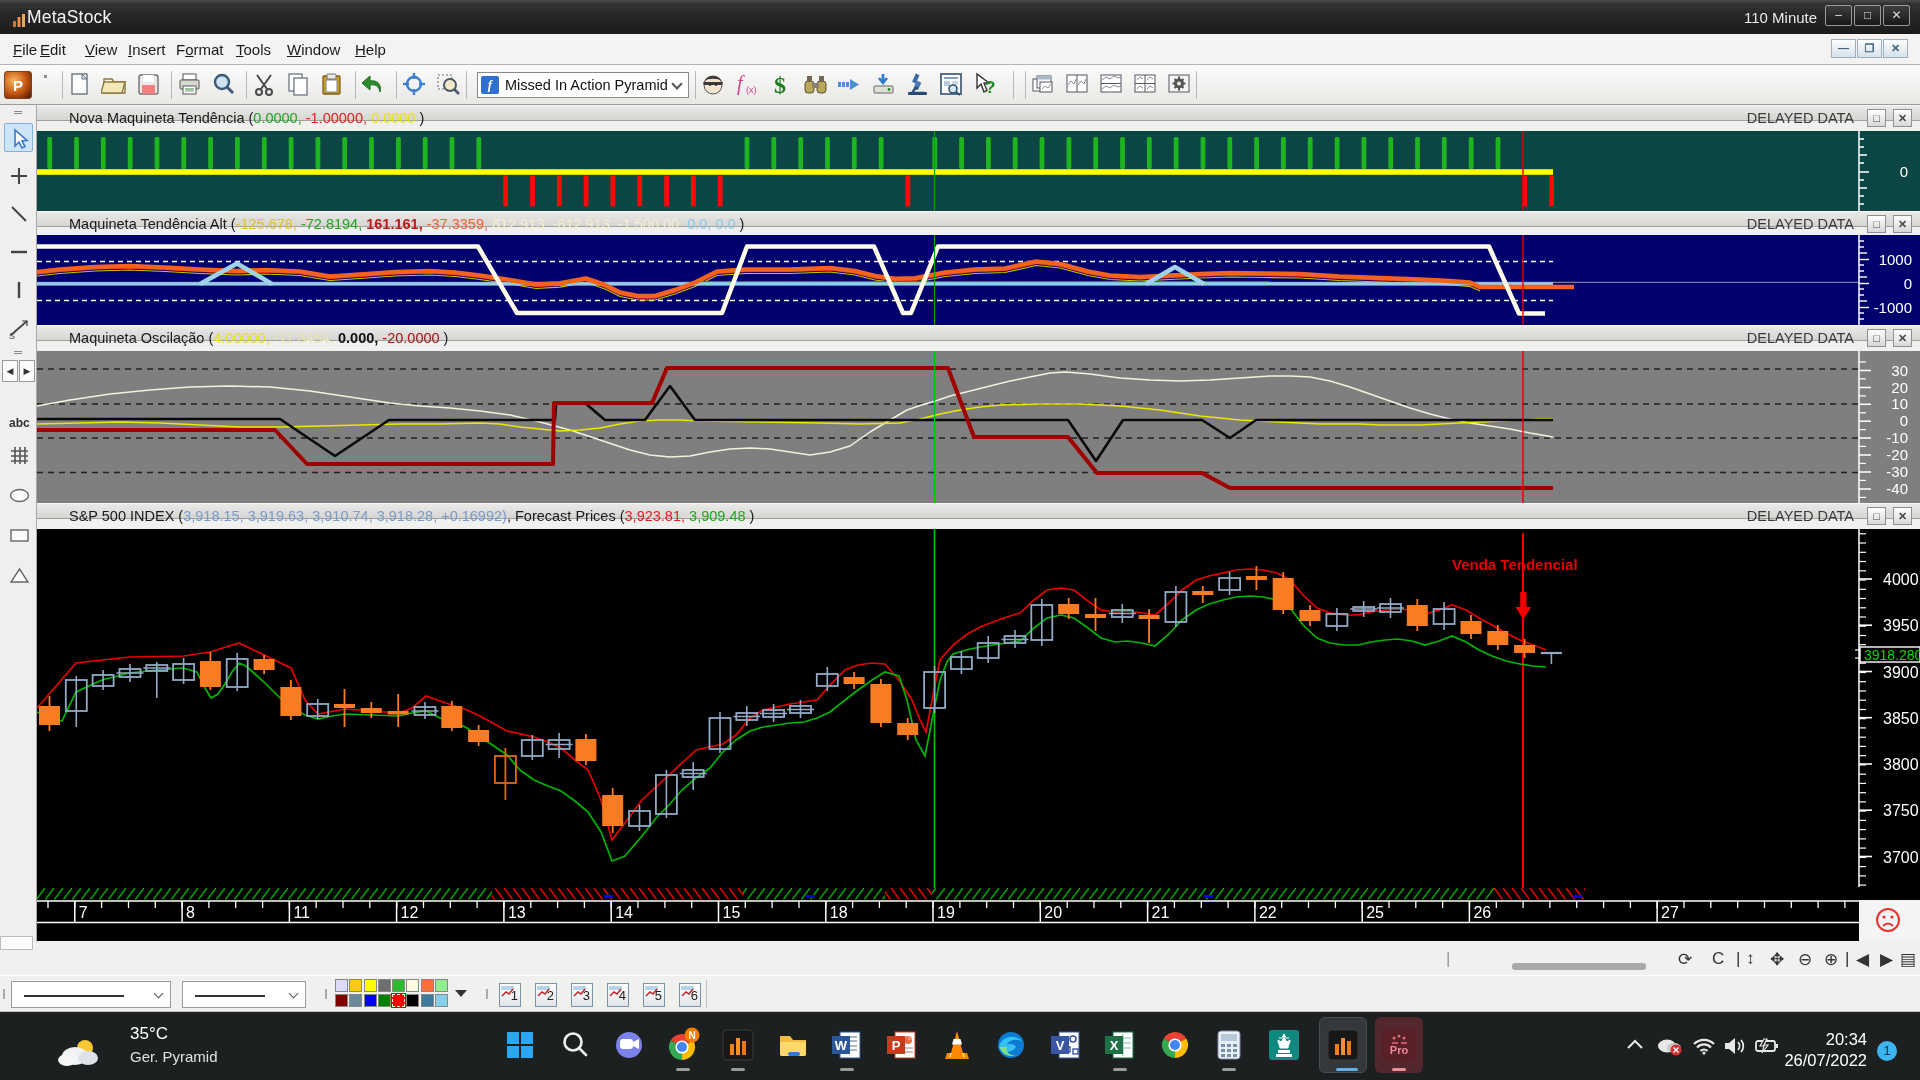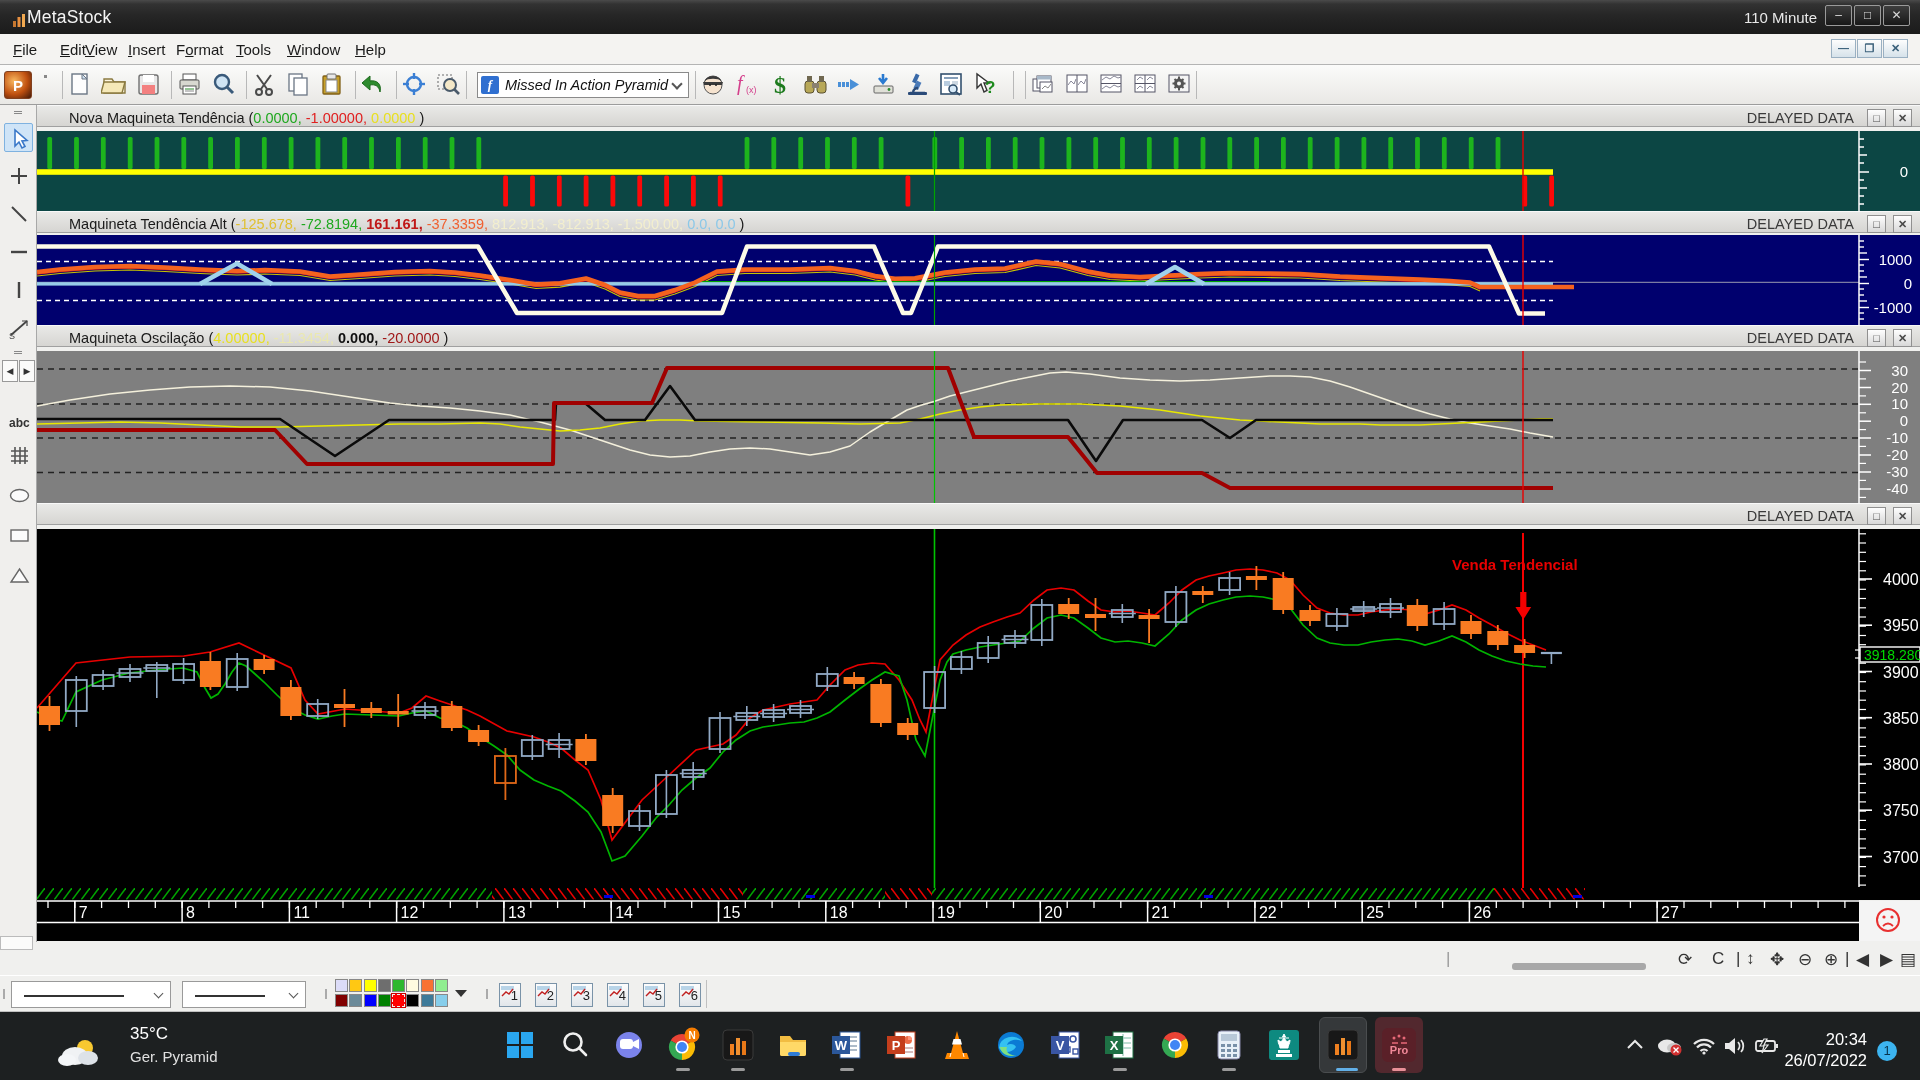--- a/index.html
+++ b/index.html
@@ -15,29 +15,29 @@
 #menu{position:absolute;left:0;top:34px;width:1920px;height:31px;background:#f4f3f1;border-bottom:1px solid #b4b4b4;font-size:15px;color:#1a1a1a;}
 #menu span{position:absolute;top:7px;}
 #menu u{text-decoration:underline;}
 .smbtn{position:absolute;top:5px;width:25px;height:19px;background:linear-gradient(#fdfdfd,#d6e2ea);border:1px solid #9ab0c2;color:#3a607a;font-size:11px;text-align:center;line-height:17px;font-weight:bold;}
 
 #tbar{position:absolute;left:0;top:65px;width:1920px;height:40px;background:linear-gradient(#fbfbfa,#e9e8e5);border-bottom:1px solid #9c9c9c;}
 .tsep{position:absolute;top:6px;width:1px;height:28px;background:#b8b8b8;}
 .ticon{position:absolute;top:6px;width:28px;height:28px;}
 #combo{position:absolute;left:477px;top:7px;width:212px;height:26px;background:#fff;border:1px solid #8a8a8a;font-size:14.5px;}
 #combo .fic{position:absolute;left:3px;top:3px;width:18px;height:18px;background:#2f6fd0;border-radius:2px;color:#fff;font-weight:bold;text-align:center;line-height:18px;font-size:13px;font-family:"Liberation Serif",serif;font-style:italic;}
-#combo .txt{position:absolute;left:27px;top:4px;color:#111;font-style:italic;}
+#combo .txt{position:absolute;left:27px;top:4px;color:#111;}
 #combo .arr{position:absolute;right:7px;top:7px;width:8px;height:8px;border-right:2px solid #555;border-bottom:2px solid #555;transform:rotate(45deg);}
 
 #side{position:absolute;left:0;top:105px;width:37px;height:837px;background:#f0efed;border-right:1px solid #a8a8a8;}
 .stool{position:absolute;left:4px;width:29px;height:29px;border:1px solid transparent;}
 .stool svg{position:absolute;left:2px;top:2px;}
 .stool.sel{background:#cfe4f7;border:1px solid #7fb2e0;border-radius:2px;}
 
-.phead{position:absolute;left:37px;width:1883px;height:22px;background:linear-gradient(#e9e9e7,#d6d5d2);border-top:1px solid #f8f8f8;border-bottom:1px solid #a0a0a0;font-size:14.5px;}
+.phead{position:absolute;left:37px;width:1883px;height:16px;background:linear-gradient(#e9e9e7,#d6d5d2);border-top:1px solid #f8f8f8;border-bottom:1px solid #a0a0a0;font-size:14.5px;}
 .phead .t{position:absolute;left:32px;top:4px;color:#1a1a1a;}
 .phead .dd{position:absolute;right:66px;top:4px;color:#3a3a3a;}
 .hbtn{position:absolute;top:3px;width:19px;height:18px;background:linear-gradient(#fefefe,#d8d8d8);border:1px solid #909090;text-align:center;line-height:16px;font-size:11px;color:#4a4a4a;font-weight:bold;}
 
 #status{position:absolute;left:0;top:942px;width:1920px;height:33px;background:#f0f0ee;}
 #status .scroll{position:absolute;left:1512px;top:21px;width:134px;height:7px;background:#a8a8a8;border-radius:3px;}
 .sic{position:absolute;top:7px;font-size:17px;color:#333;}
 
 #tbar2{position:absolute;left:0;top:975px;width:1920px;height:37px;background:#f0f0ee;border-top:1px solid #fff;border-bottom:1px solid #c0c0c0;}
 .combo2{position:absolute;top:5px;height:27px;background:#fff;border:1px solid #9a9a9a;}
@@ -63,21 +63,21 @@
         <rect x="10" y="2" width="3" height="13" fill="#f0a850"></rect>
       </svg>
       <div class="logo">MetaStock</div>
       <div class="tright">110 Minute</div>
       <div class="wbtn" style="left:1825px">–</div>
       <div class="wbtn" style="left:1854px">□</div>
       <div class="wbtn" style="left:1883px">✕</div>
     </div>
 <div id="menu">
       <span style="left:13px"><u>F</u>ile</span>
-      <span style="left:60px"><u>E</u>dit</span>
+      <span style="left:40px"><u>E</u>dit</span>
       <span style="left:85px"><u>V</u>iew</span>
       <span style="left:128px"><u>I</u>nsert</span>
       <span style="left:176px">F<u>o</u>rmat</span>
       <span style="left:236px"><u>T</u>ools</span>
       <span style="left:287px"><u>W</u>indow</span>
       <span style="left:355px"><u>H</u>elp</span>
       <div class="smbtn" style="right:64px">―</div>
       <div class="smbtn" style="right:38px">❐</div>
       <div class="smbtn" style="right:12px">✕</div>
     </div>
@@ -250,20 +250,21 @@
       <div class="hbtn" style="right:34px">□</div>
       <div class="hbtn" style="right:8px">✕</div>
     </div>
     <div class="phead" style="top:325px">
       <div class="t">Maquineta Oscilação (<span style="color:#e8e020">4.00000,</span> <span style="color:#eae8b0">-11.3454,</span> <span style="color:#111;font-weight:bold">0.000,</span> <span style="color:#a01818">-20.0000</span> )</div>
       <div class="dd">DELAYED DATA</div>
       <div class="hbtn" style="right:34px">□</div>
       <div class="hbtn" style="right:8px">✕</div>
     </div>
     <div class="phead" style="top:503px">
+      <div class="t">S&amp;P 500 INDEX (<span style="color:#7a9cc8">3,918.15, 3,919.63, 3,910.74, 3,918.28, +0.16992)</span>, Forecast Prices (<span style="color:#e02020">3,923.81,</span> <span style="color:#1ea81e">3,909.48</span> )</div>
       <div class="dd">DELAYED DATA</div>
       <div class="hbtn" style="right:34px">□</div>
       <div class="hbtn" style="right:8px">✕</div>
     </div>
 <svg class="ab" style="left:0;top:0" width="1920" height="1080" viewBox="0 0 1920 1080">
       <rect x="37" y="131" width="1883" height="80" fill="#0c4644"></rect>
       <rect x="47.3" y="137" width="4.8" height="32" rx="1.5" fill="#1db41d"></rect>
       <rect x="74.1" y="137" width="4.8" height="32" rx="1.5" fill="#1db41d"></rect>
       <rect x="100.9" y="137" width="4.8" height="32" rx="1.5" fill="#1db41d"></rect>
       <rect x="127.8" y="137" width="4.8" height="32" rx="1.5" fill="#1db41d"></rect>

